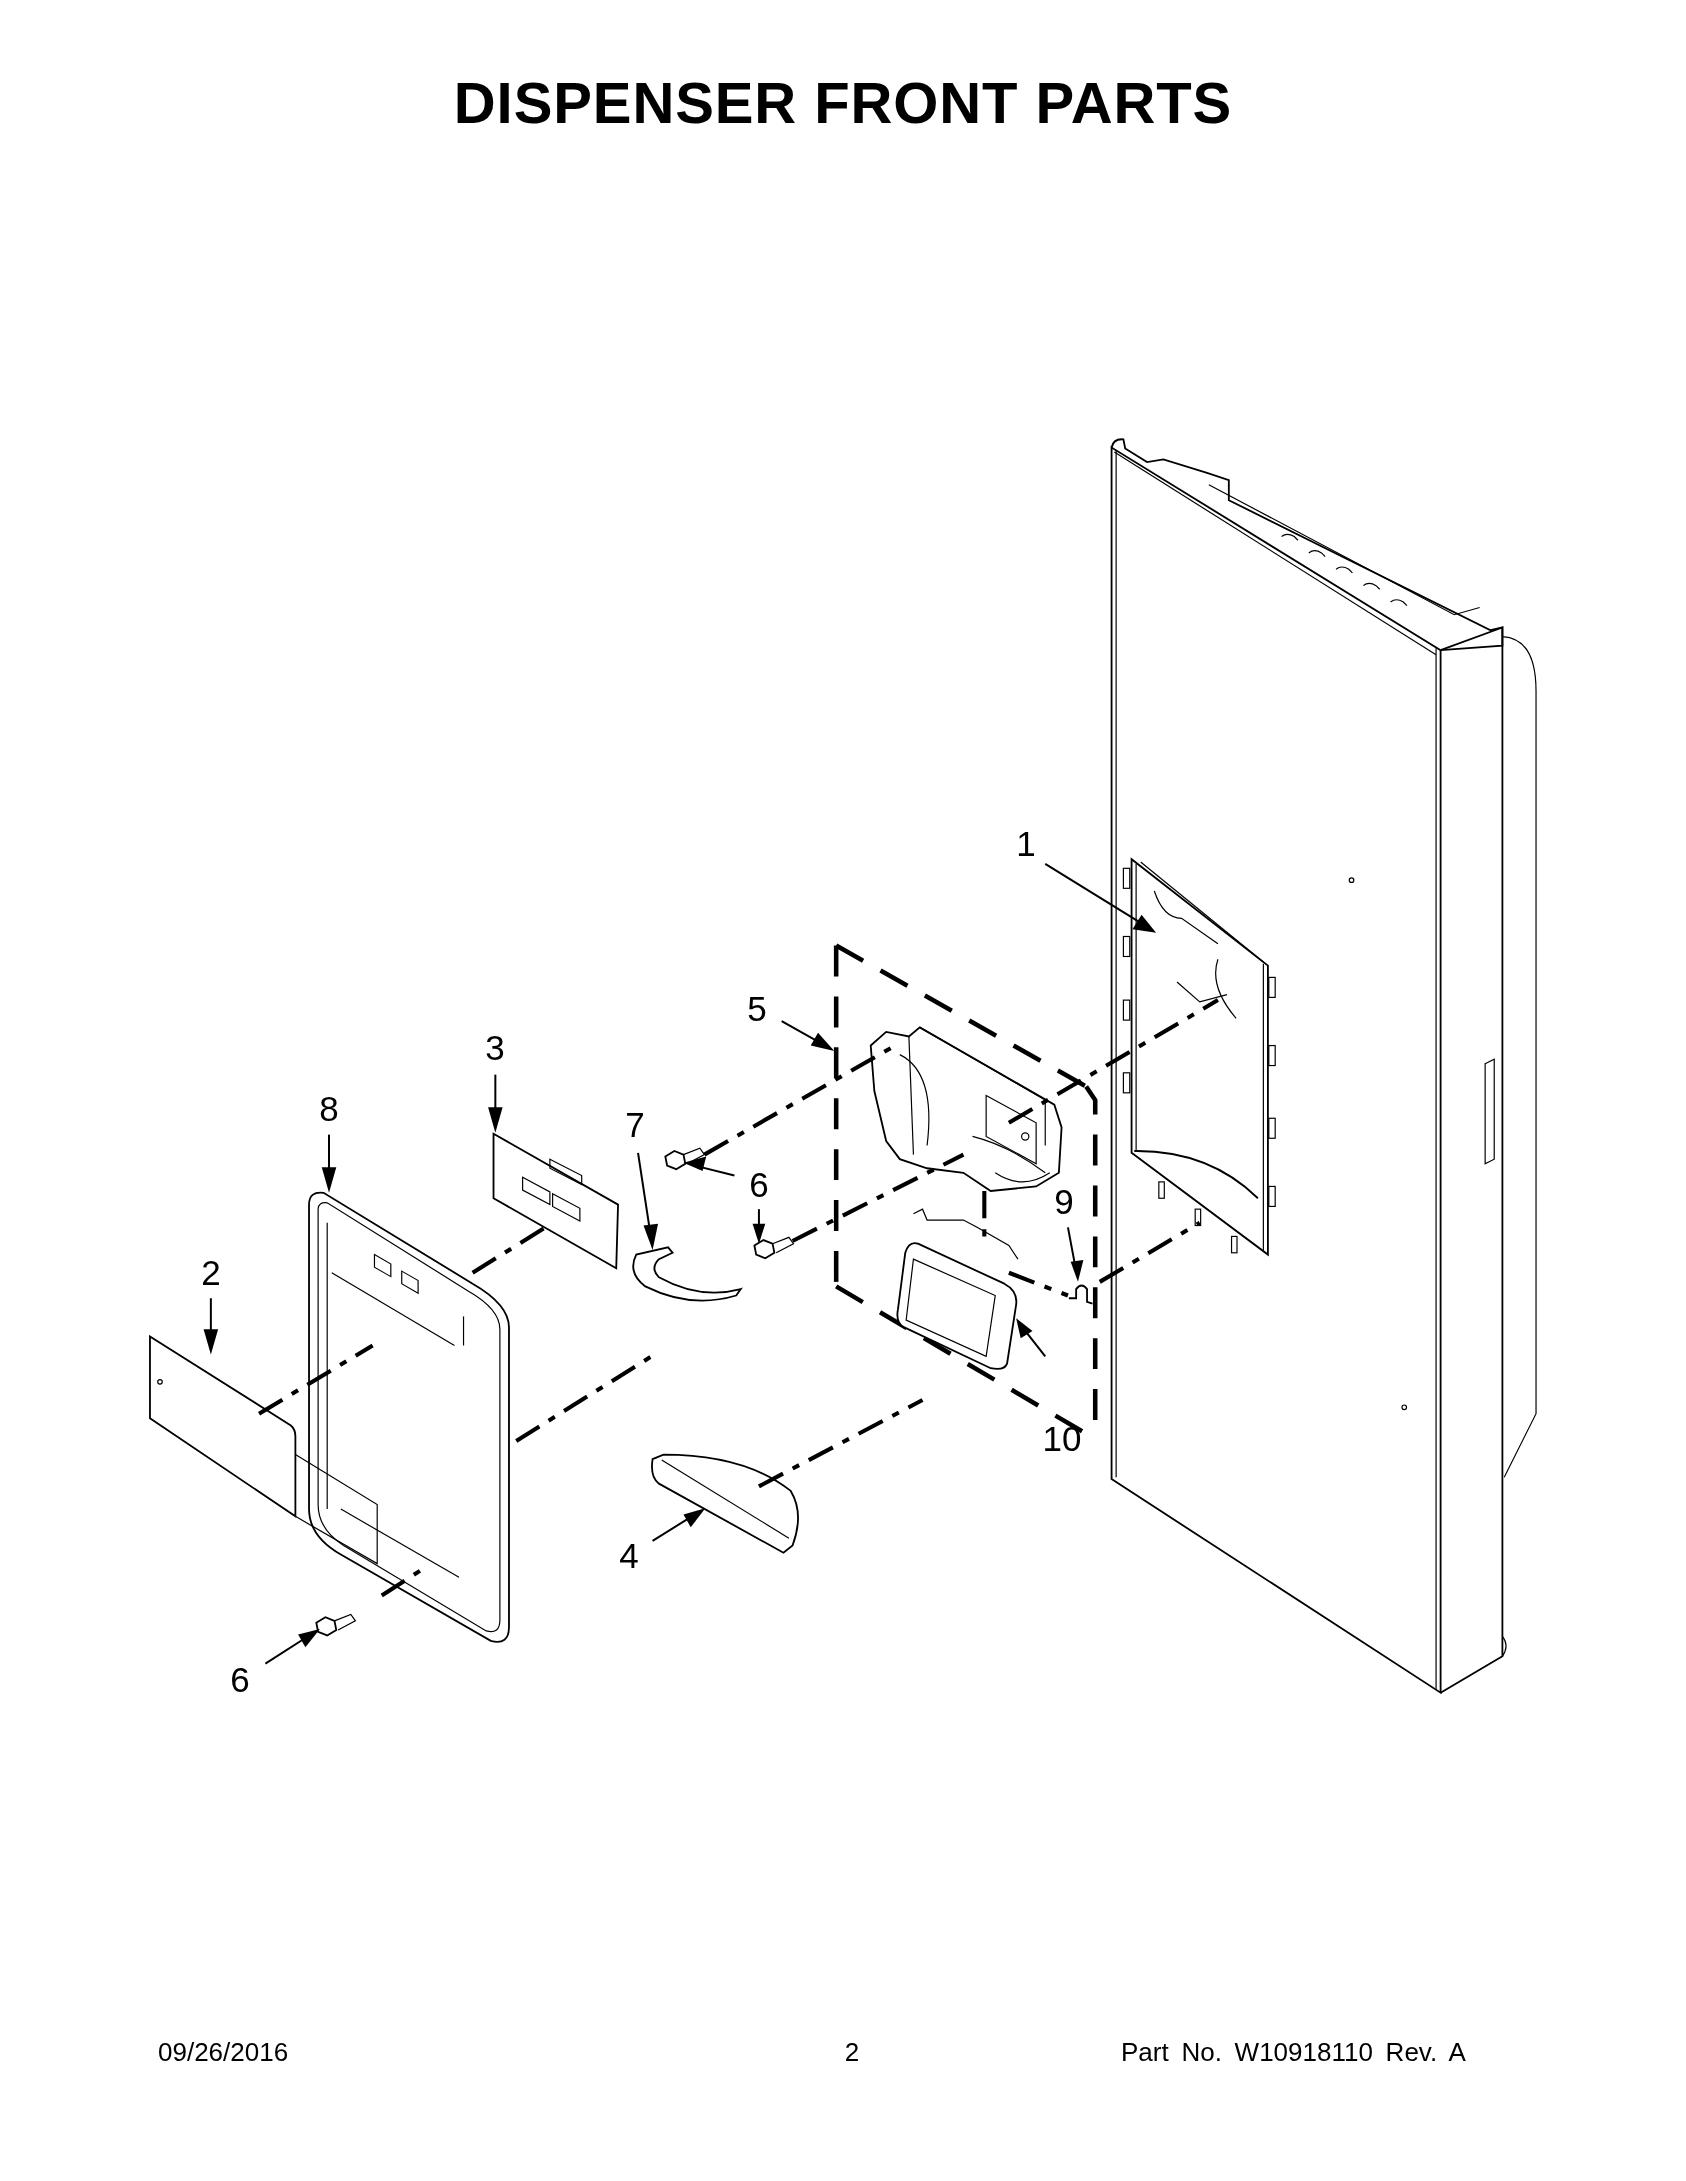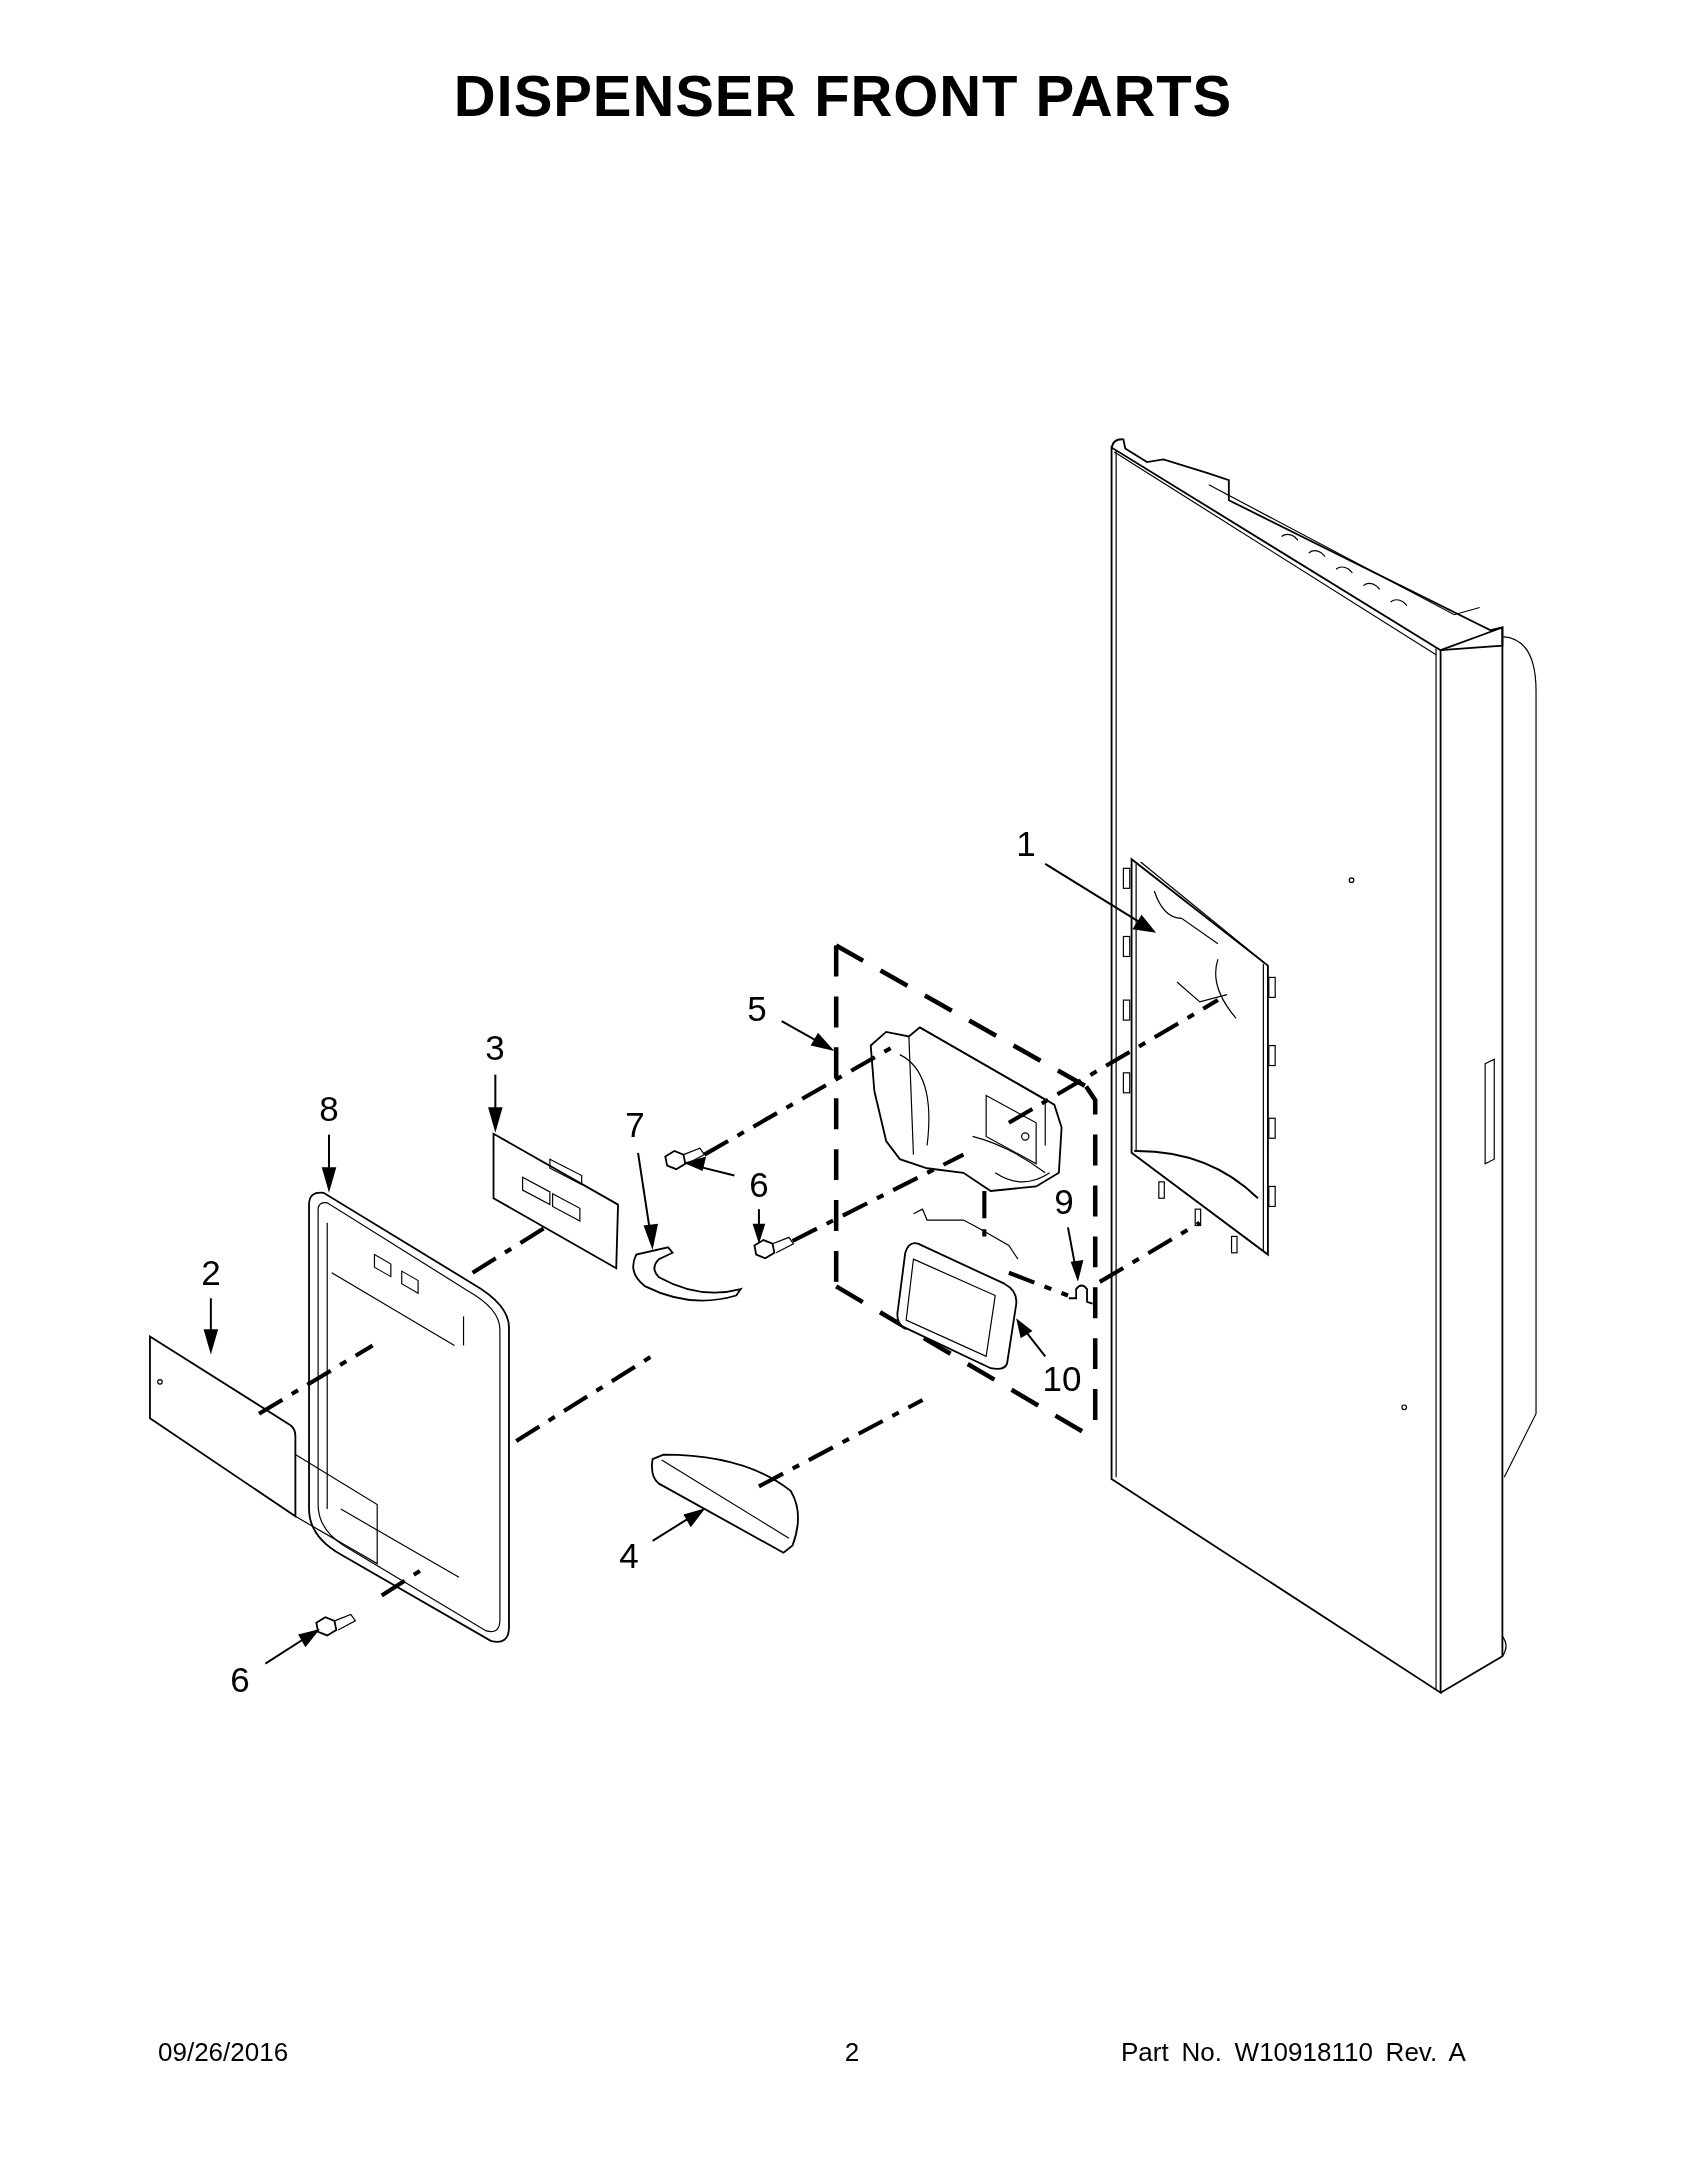--- a/index.html
+++ b/index.html
@@ -1,17 +1,17 @@
 <!DOCTYPE html>
 <html style="font-size:14.5px"><head>
 <meta charset="utf-8">
 <style>
   html, body { margin: 0; padding: 0; background: #ffffff; }
   body { width: 1686px; height: 2182px; position: relative; overflow: hidden; font-family: "Liberation Sans", sans-serif; color: #000; }
-  .title { position: absolute; left: 0; width: 1686px; top: 64px; text-align: center; font-weight: bold; font-size: 58px; letter-spacing: 0.9px; line-height: 64px; }
+  .title { position: absolute; left: 0; width: 1686px; top: 71px; text-align: center; font-weight: bold; font-size: 58px; letter-spacing: 0.9px; line-height: 64px; }
   .diagram { position: absolute; left: 0; top: 0; width: 1686px; height: 2182px; }
   .callout { position: absolute; font-size: 35px; line-height: 36px; transform: translate(-50%, -50%); }
   .footer-item { position: absolute; top: 2038px; font-size: 26px; line-height: 29px; margin-left: 8px; }
   .footer-date { left: 150px; }
   .footer-page { left: 844px; transform: translateX(-50%); }
   .footer-part { left: 1113px; word-spacing: 5.5px; }
   svg .ln { stroke: #000; fill: none; stroke-width: 2; }
   svg .thin { stroke: #000; fill: none; stroke-width: 1.3; }
   svg .panel { stroke: #000; fill: #fff; stroke-width: 2; }
   svg .dash { stroke: #000; fill: none; stroke-width: 5; stroke-dasharray: 34 22; }
@@ -206,18 +206,18 @@
 <div class="callout" style="left:1026px;top:844px;">1</div>
 <div class="callout" style="left:211px;top:1273px;">2</div>
 <div class="callout" style="left:495px;top:1048px;">3</div>
 <div class="callout" style="left:629px;top:1556px;">4</div>
 <div class="callout" style="left:757px;top:1009px;">5</div>
 <div class="callout" style="left:759px;top:1185px;">6</div>
 <div class="callout" style="left:240px;top:1680px;">6</div>
 <div class="callout" style="left:635px;top:1125px;">7</div>
 <div class="callout" style="left:329px;top:1109px;">8</div>
 <div class="callout" style="left:1064px;top:1202px;">9</div>
-<div class="callout" style="left:1062px;top:1379px;">10</div>
+<div class="callout" style="left:1062px;top:1439px;">10</div>
 
 <div class="footer-item footer-date">09/26/2016</div>
 <div class="footer-item footer-page">2</div>
 <div class="footer-item footer-part">Part No.  W10918110  Rev.  A</div>
 
 
 </body></html>

